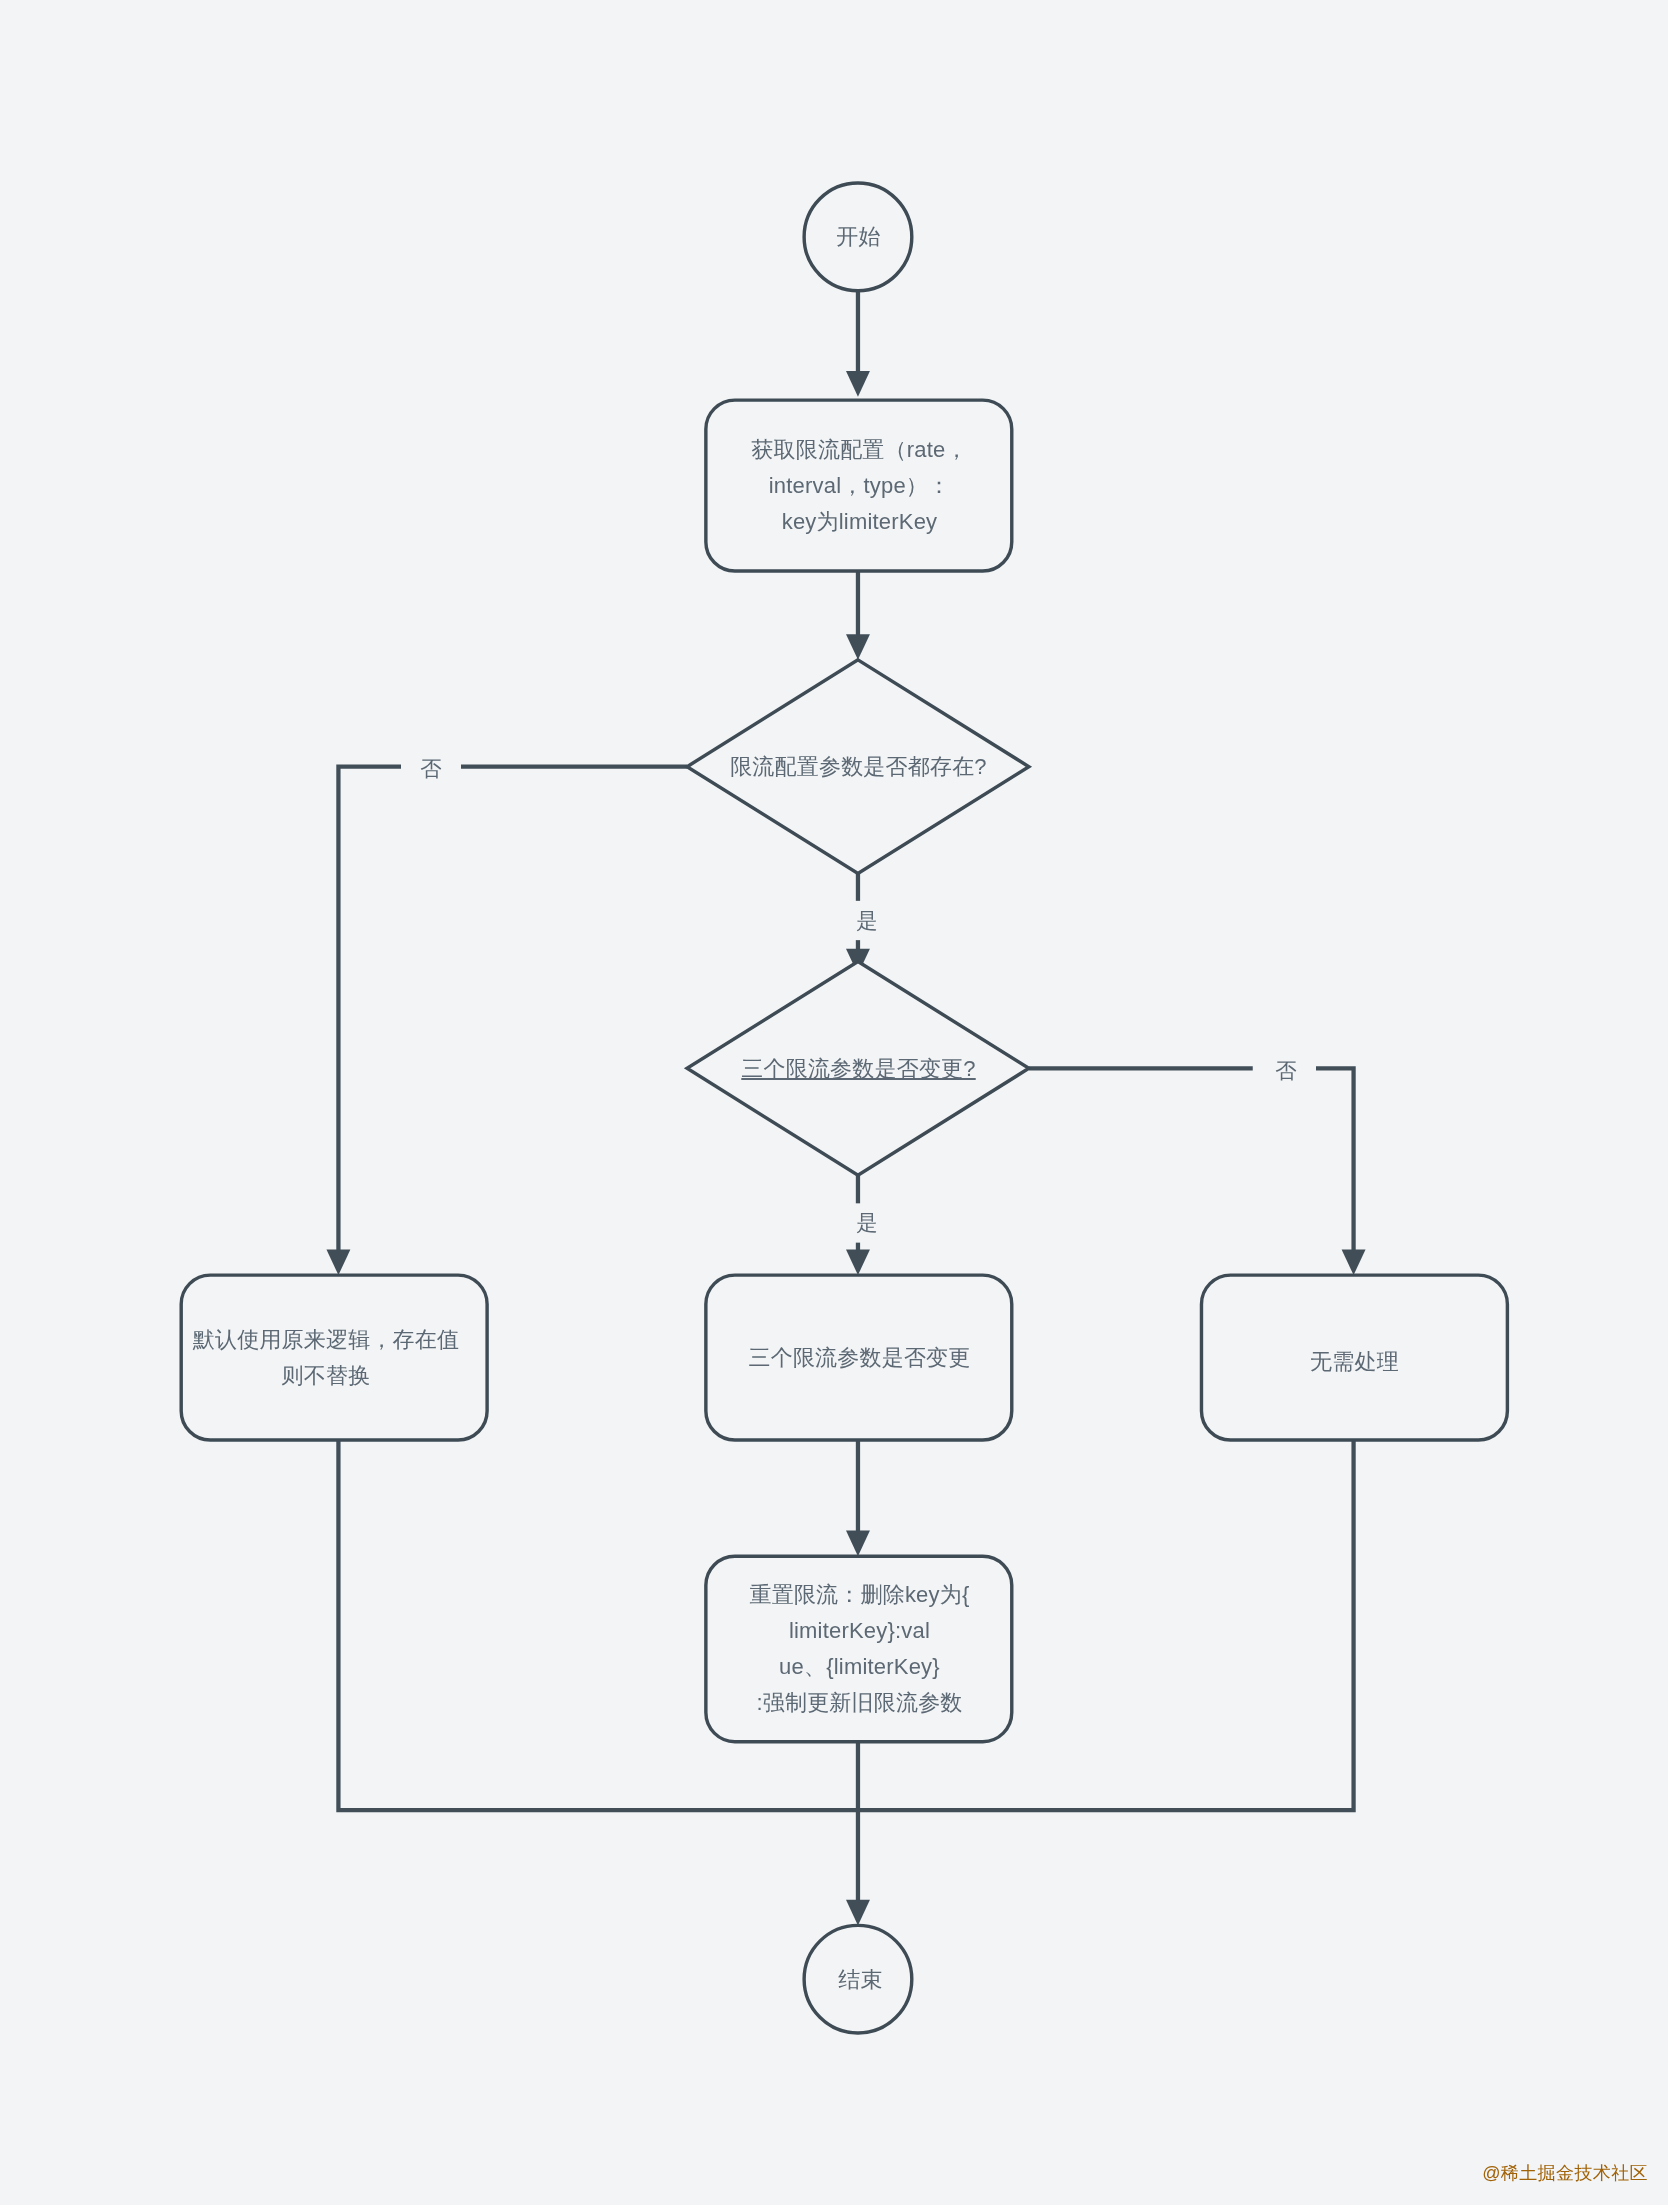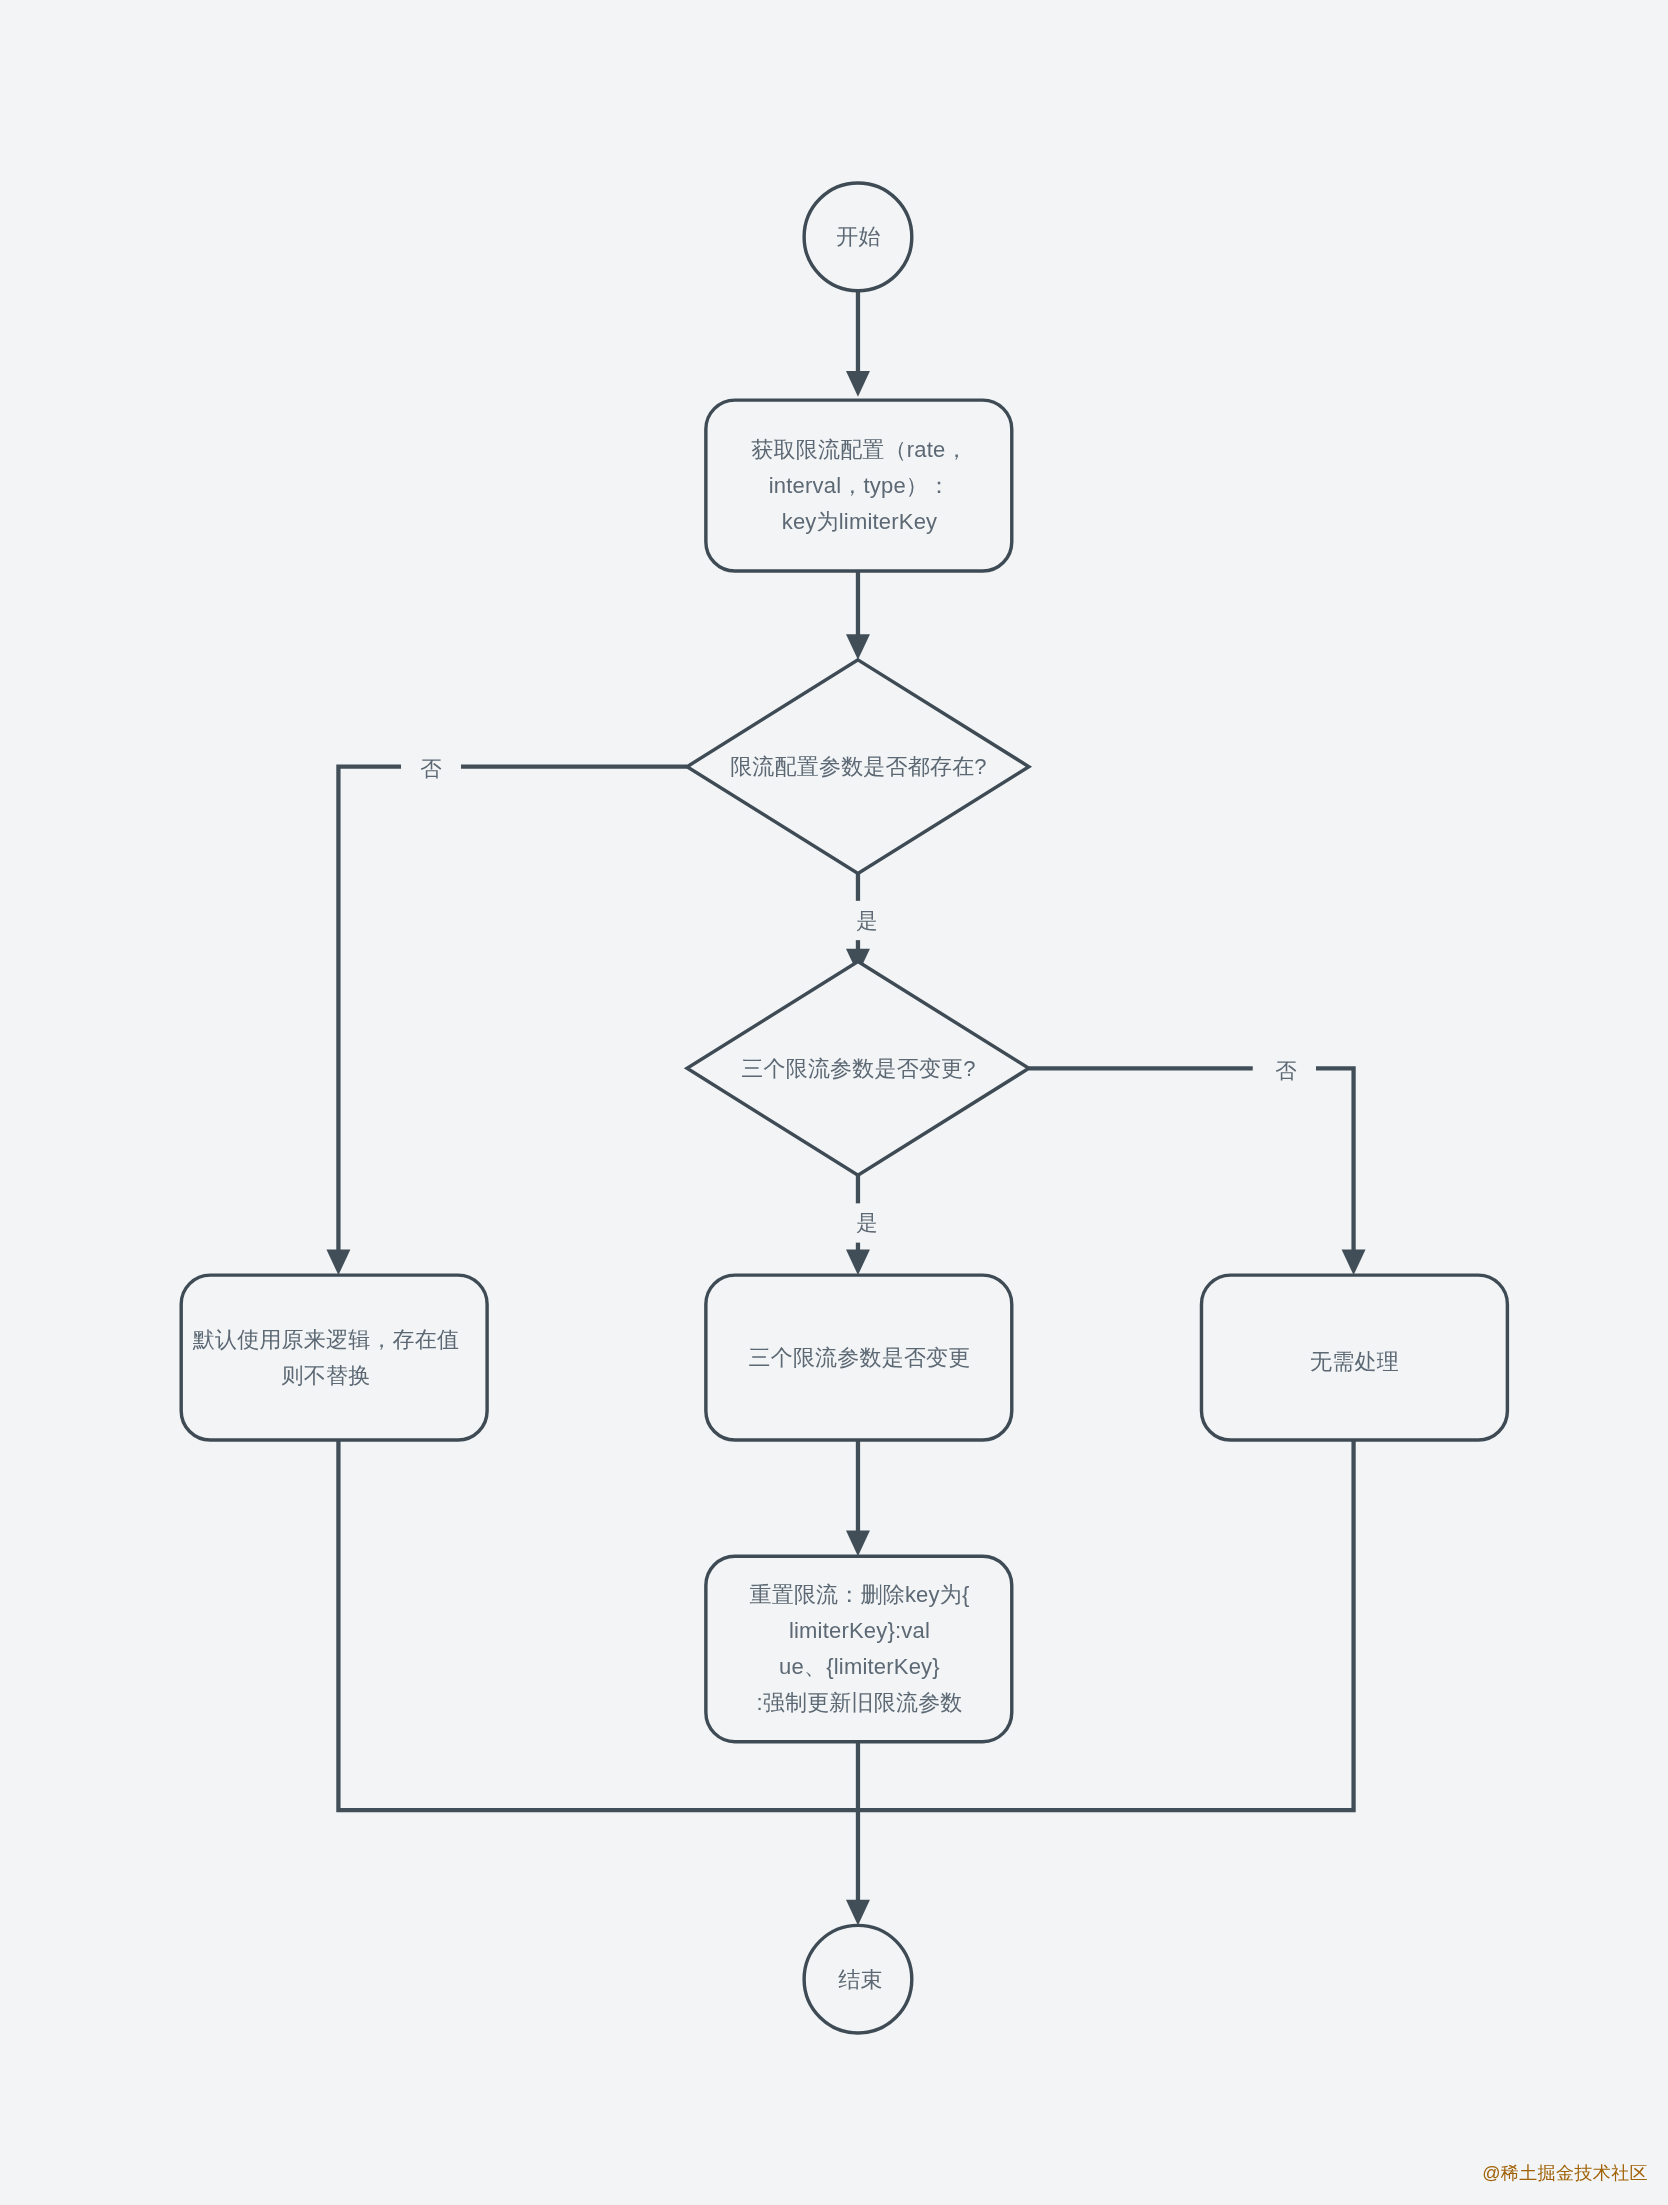--- a/index.html
+++ b/index.html
@@ -150,21 +150,21 @@
   </svg>
 
   <div class="node-label" style="left:761px; top:211px; width:171px; height:51px;">开始</div>
 
   <div class="node-label" style="left:684px; top:741px; width:325px; height:51px;">限流配置参数是否都存在?</div>
 
   <div class="node-label" style="left:703px; top:409px; width:289px; height:154px;">获取限流配置（rate，
 interval，type）：
 key为limiterKey</div>
 
-  <div class="node-label" style="left:684px; top:1043px; width:325px; height:51px;">三个限流参数是否变更?</div>
+  <div class="node-label" style="left:684px; top:1043px; width:325px; height:51px;text-decoration:underline;">三个限流参数是否变更?</div>
 
   <div class="node-label" style="left:168px; top:1284px; width:292px; height:148px;">默认使用原来逻辑，存在值
 则不替换</div>
 
   <div class="node-label" style="left:703px; top:1284px; width:289px; height:148px;">三个限流参数是否变更</div>
 
   <div class="node-label" style="left:1198px; top:1288px; width:289px; height:148px;">无需处理</div>
 
   <div class="node-label" style="left:703px; top:1565px; width:289px; height:168px;">重置限流：删除key为{
 limiterKey}:val

